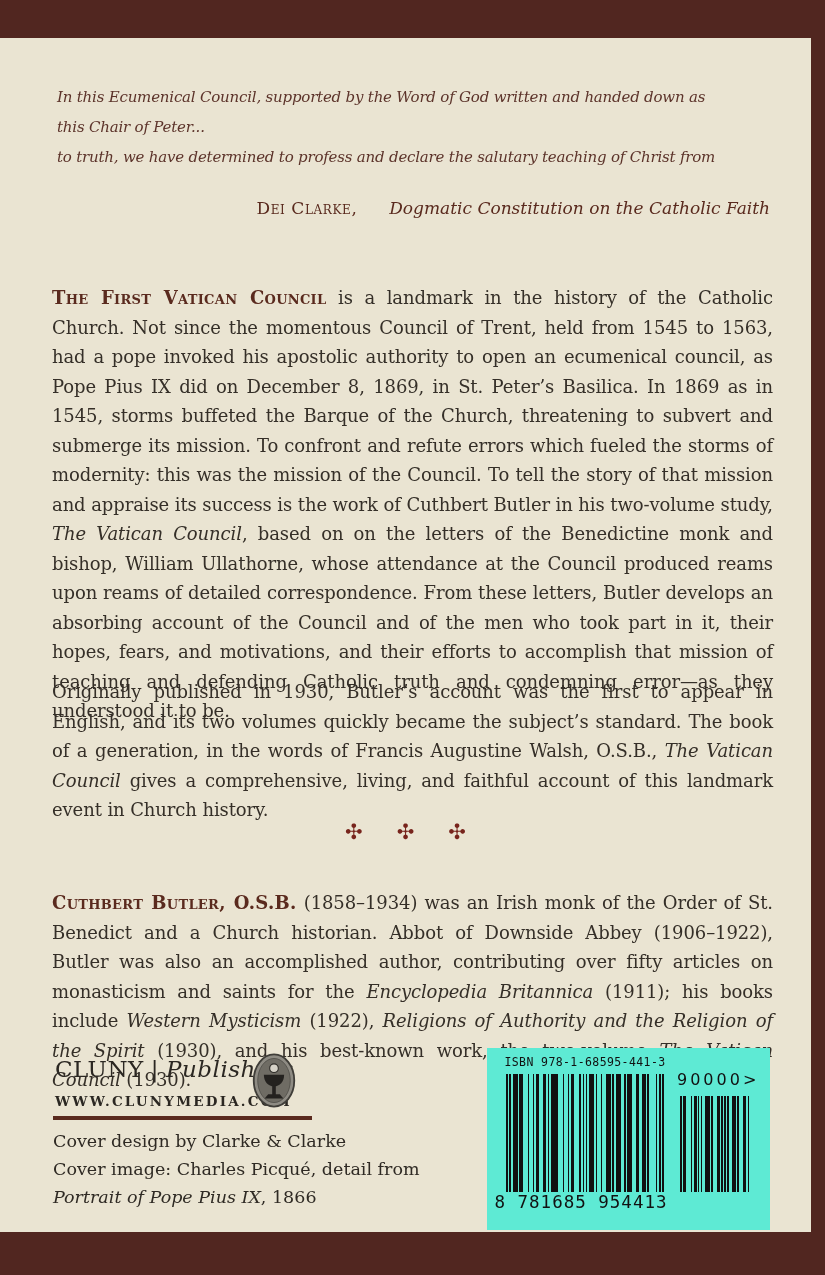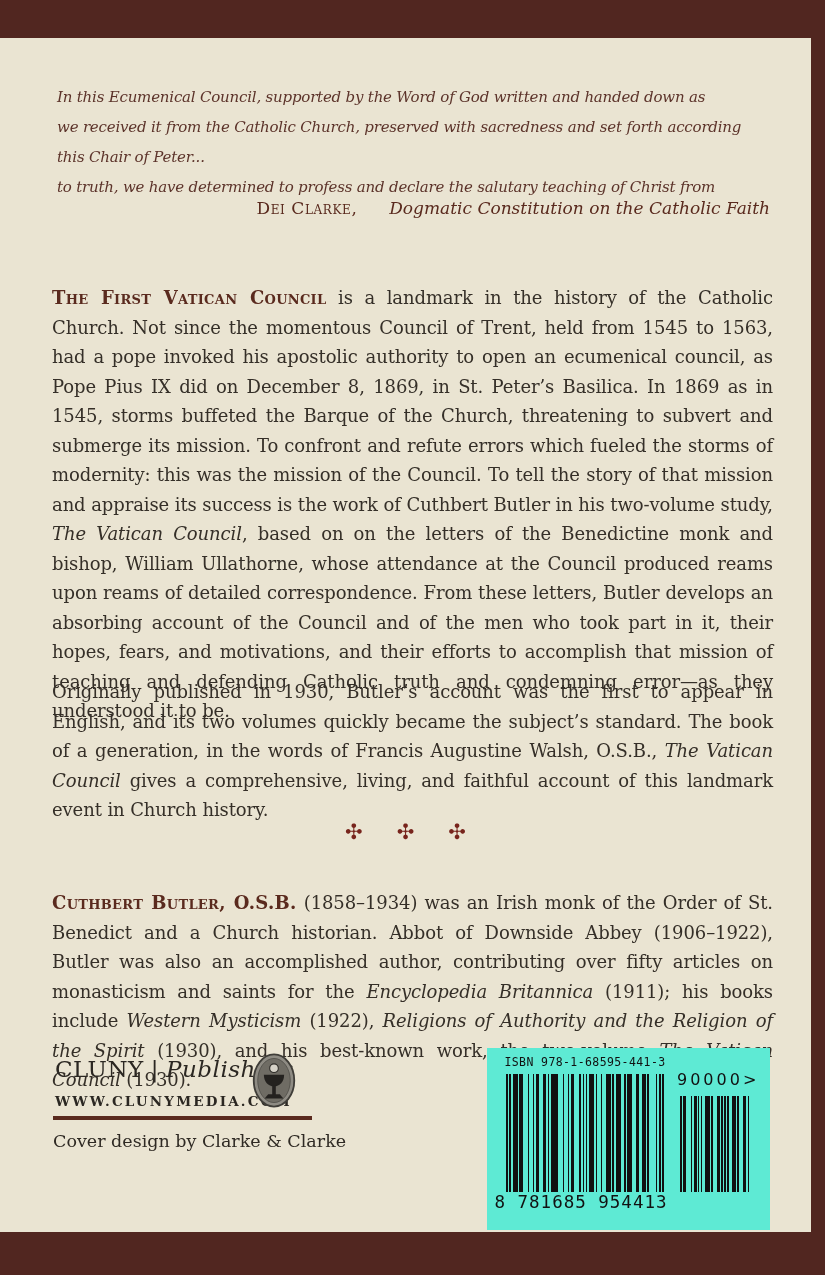--- a/index.html
+++ b/index.html
@@ -57,21 +57,20 @@
 <body>
 
 <div class="cover">
 
   <div class="band-top"></div>
   <div class="band-right"></div>
   <div class="band-bottom"></div>
 
   <div class="quote">
       <div class="quote-line">In this Ecumenical Council, supported by the Word of God written and handed down as</div>
-      <div class="quote-line">we received it from the Catholic Church, preserved with sacredness and set forth according</div>
       <div class="quote-line">this Chair of Peter...</div>
       <div class="quote-line">to truth, we have determined to profess and declare the salutary teaching of Christ from</div>
     </div>
 
   <div class="attribution">
     <span class="attr-source">Dei Clarke</span><span>, </span><span class="attr-work">Dogmatic Constitution on the Catholic Faith</span>
   </div>
 
   <div class="para para1"><span class="seg-lead">The First Vatican Council</span><span> is a landmark in the history of the Catholic Church. Not since the momentous Council of Trent, held from 1545 to 1563, had a pope invoked his apostolic authority to open an ecumenical council, as Pope Pius IX did on December 8, 1869, in St. Peter’s Basilica. In 1869 as in 1545, storms buffeted the Barque of the Church, threatening to subvert and submerge its mission. To confront and refute errors which fueled the storms of modernity: this was the mission of the Council. To tell the story of that mission and appraise its success is the work of Cuthbert Butler in his two-volume study, </span><span class="seg-italic">The Vatican Council</span><span>, based on on the letters of the Benedictine monk and bishop, William Ullathorne, whose attendance at the Council produced reams upon reams of detailed correspondence. From these letters, Butler develops an absorbing account of the Council and of the men who took part in it, their hopes, fears, and motivations, and their efforts to accomplish that mission of teaching and defending Catholic truth and condemning error—as they understood it to be.</span></div>
 
@@ -97,20 +96,21 @@
     <circle cx="30" cy="21" r="6" fill="#d6d2c7" stroke="#2e2c28" stroke-width="1.5"></circle>
     <path d="M16,30 h28 c0,10 -6,16 -14,16 c-8,0 -14,-6 -14,-16 z" fill="#24221f"></path>
     <rect x="27.5" y="45" width="5" height="13" fill="#24221f"></rect>
     <path d="M17,63 h26 l-5,-6 h-16 z" fill="#24221f"></path>
   </svg>
 
   <div class="rule"></div>
 
   <div class="credits">
     <div><span>Cover design by Clarke &amp; Clarke</span></div>
+    <div><span>Cover image: Charles Picqué, detail from </span><span class="seg-italic">Portrait of Pope Pius IX</span><span>, 1866</span></div>
   </div>
 
   <div class="barcode-box">
     <div class="bc-isbn">ISBN 978-1-68595-441-3</div>
     <div class="bc-main-bars"><svg width="100%" height="100%" viewBox="0 0 95 100" preserveAspectRatio="none" shape-rendering="crispEdges">
           <rect x="0" y="0" width="1" height="100" fill="#111111"></rect>
           <rect x="2" y="0" width="1" height="100" fill="#111111"></rect>
           <rect x="4" y="0" width="1" height="100" fill="#111111"></rect>
           <rect x="5" y="0" width="1" height="100" fill="#111111"></rect>
           <rect x="6" y="0" width="1" height="100" fill="#111111"></rect>

